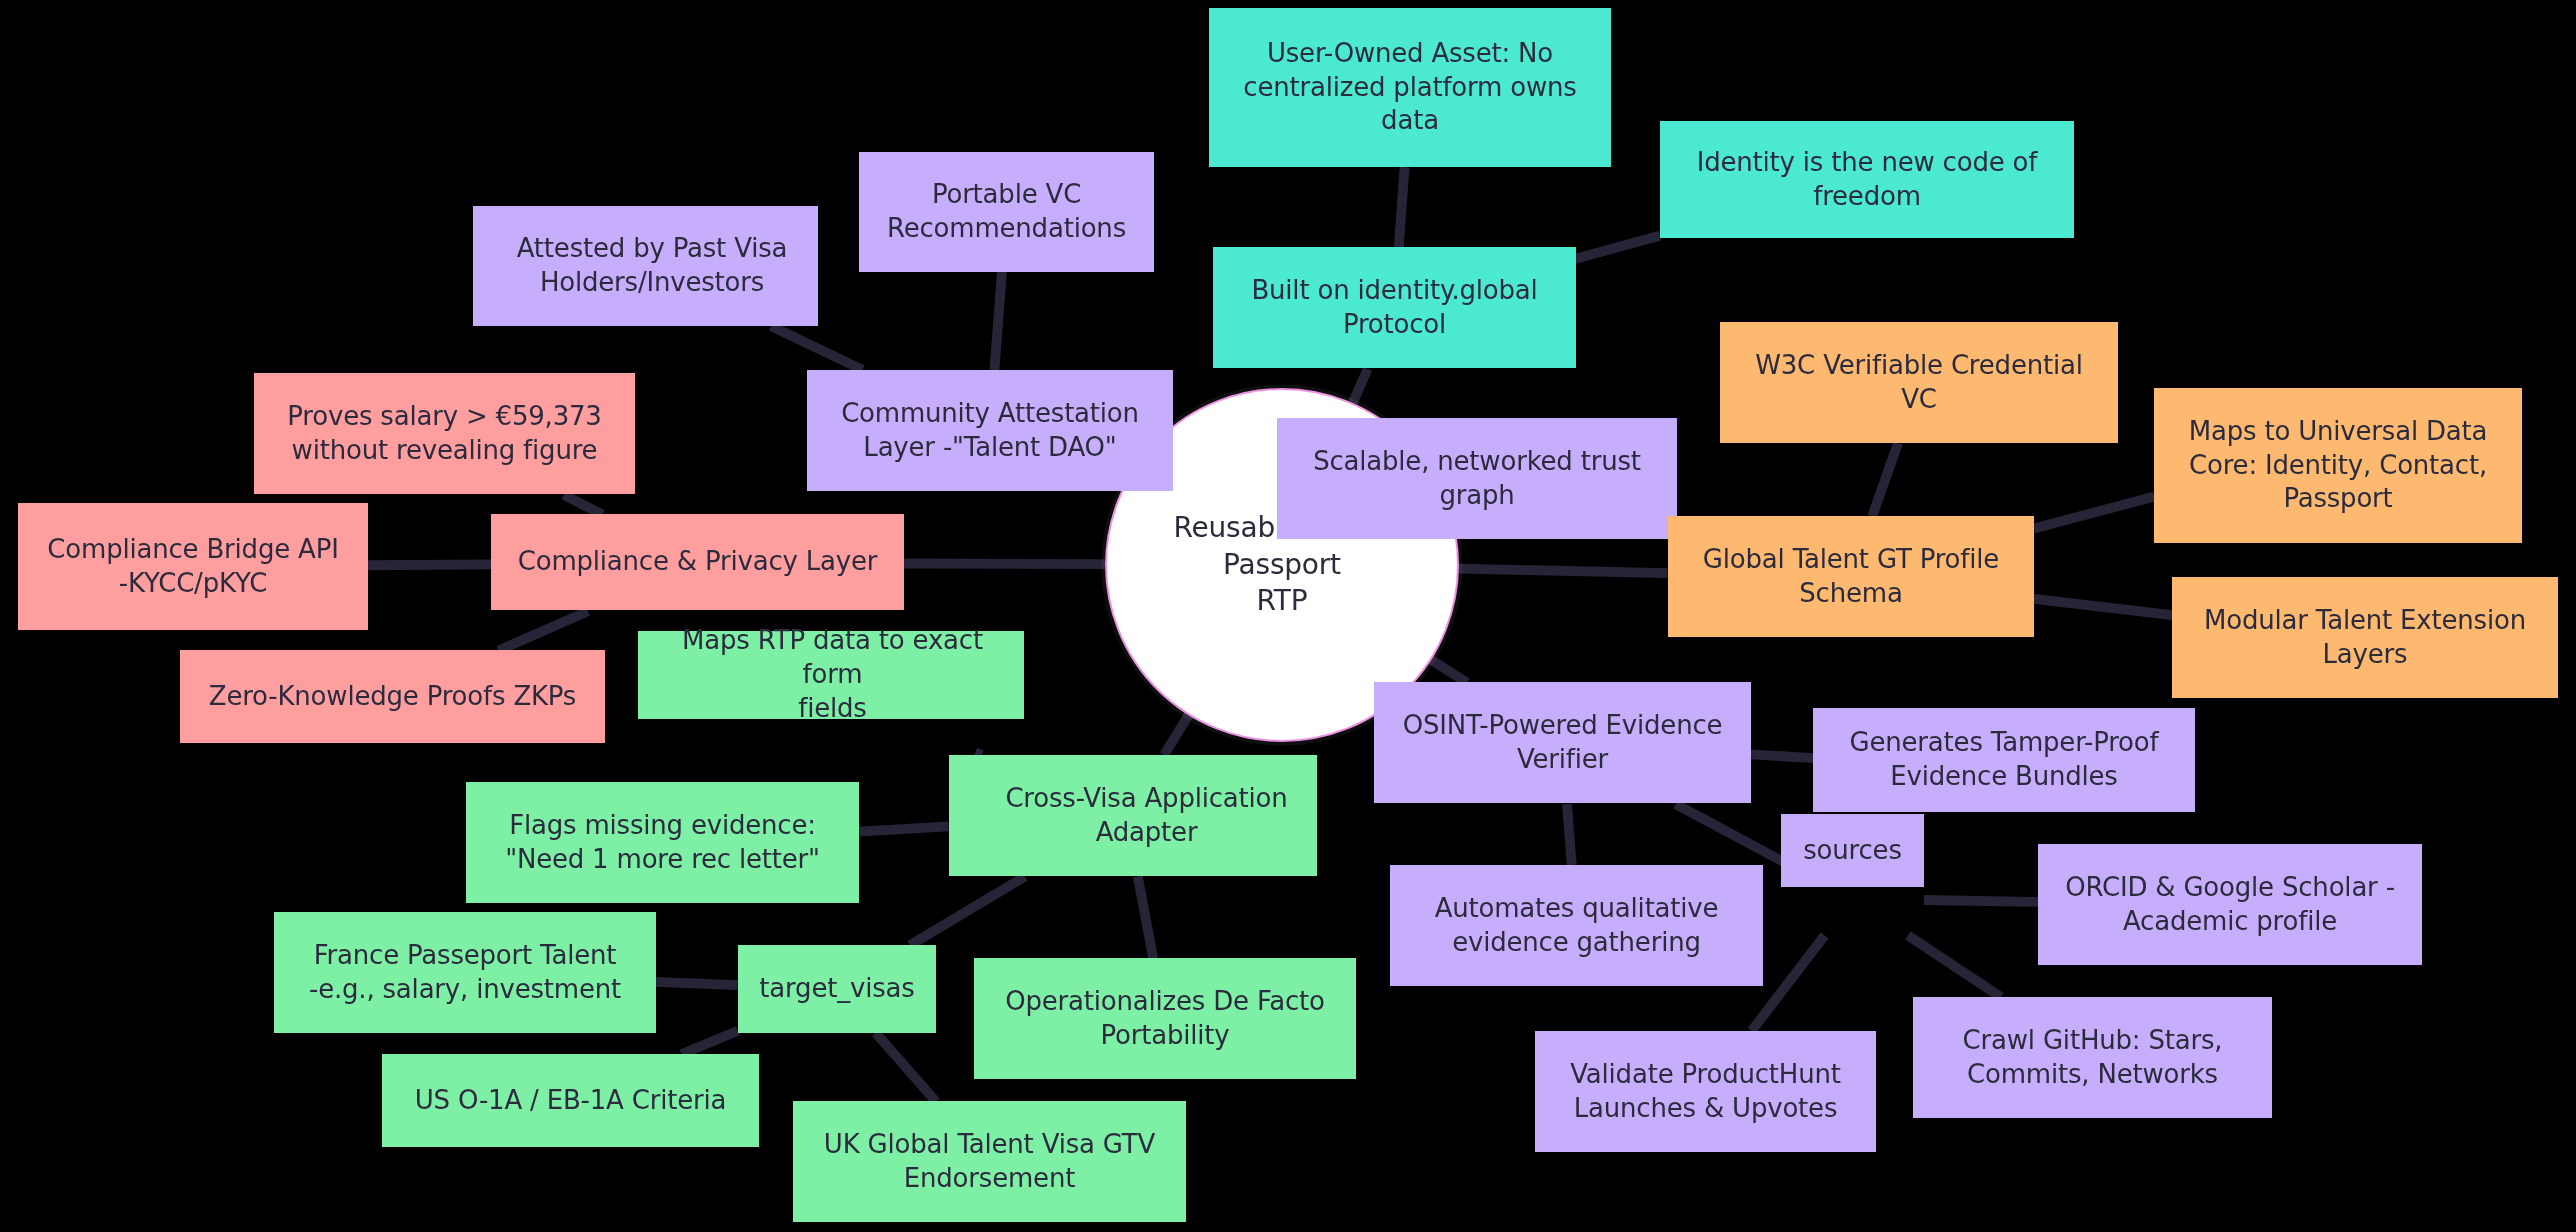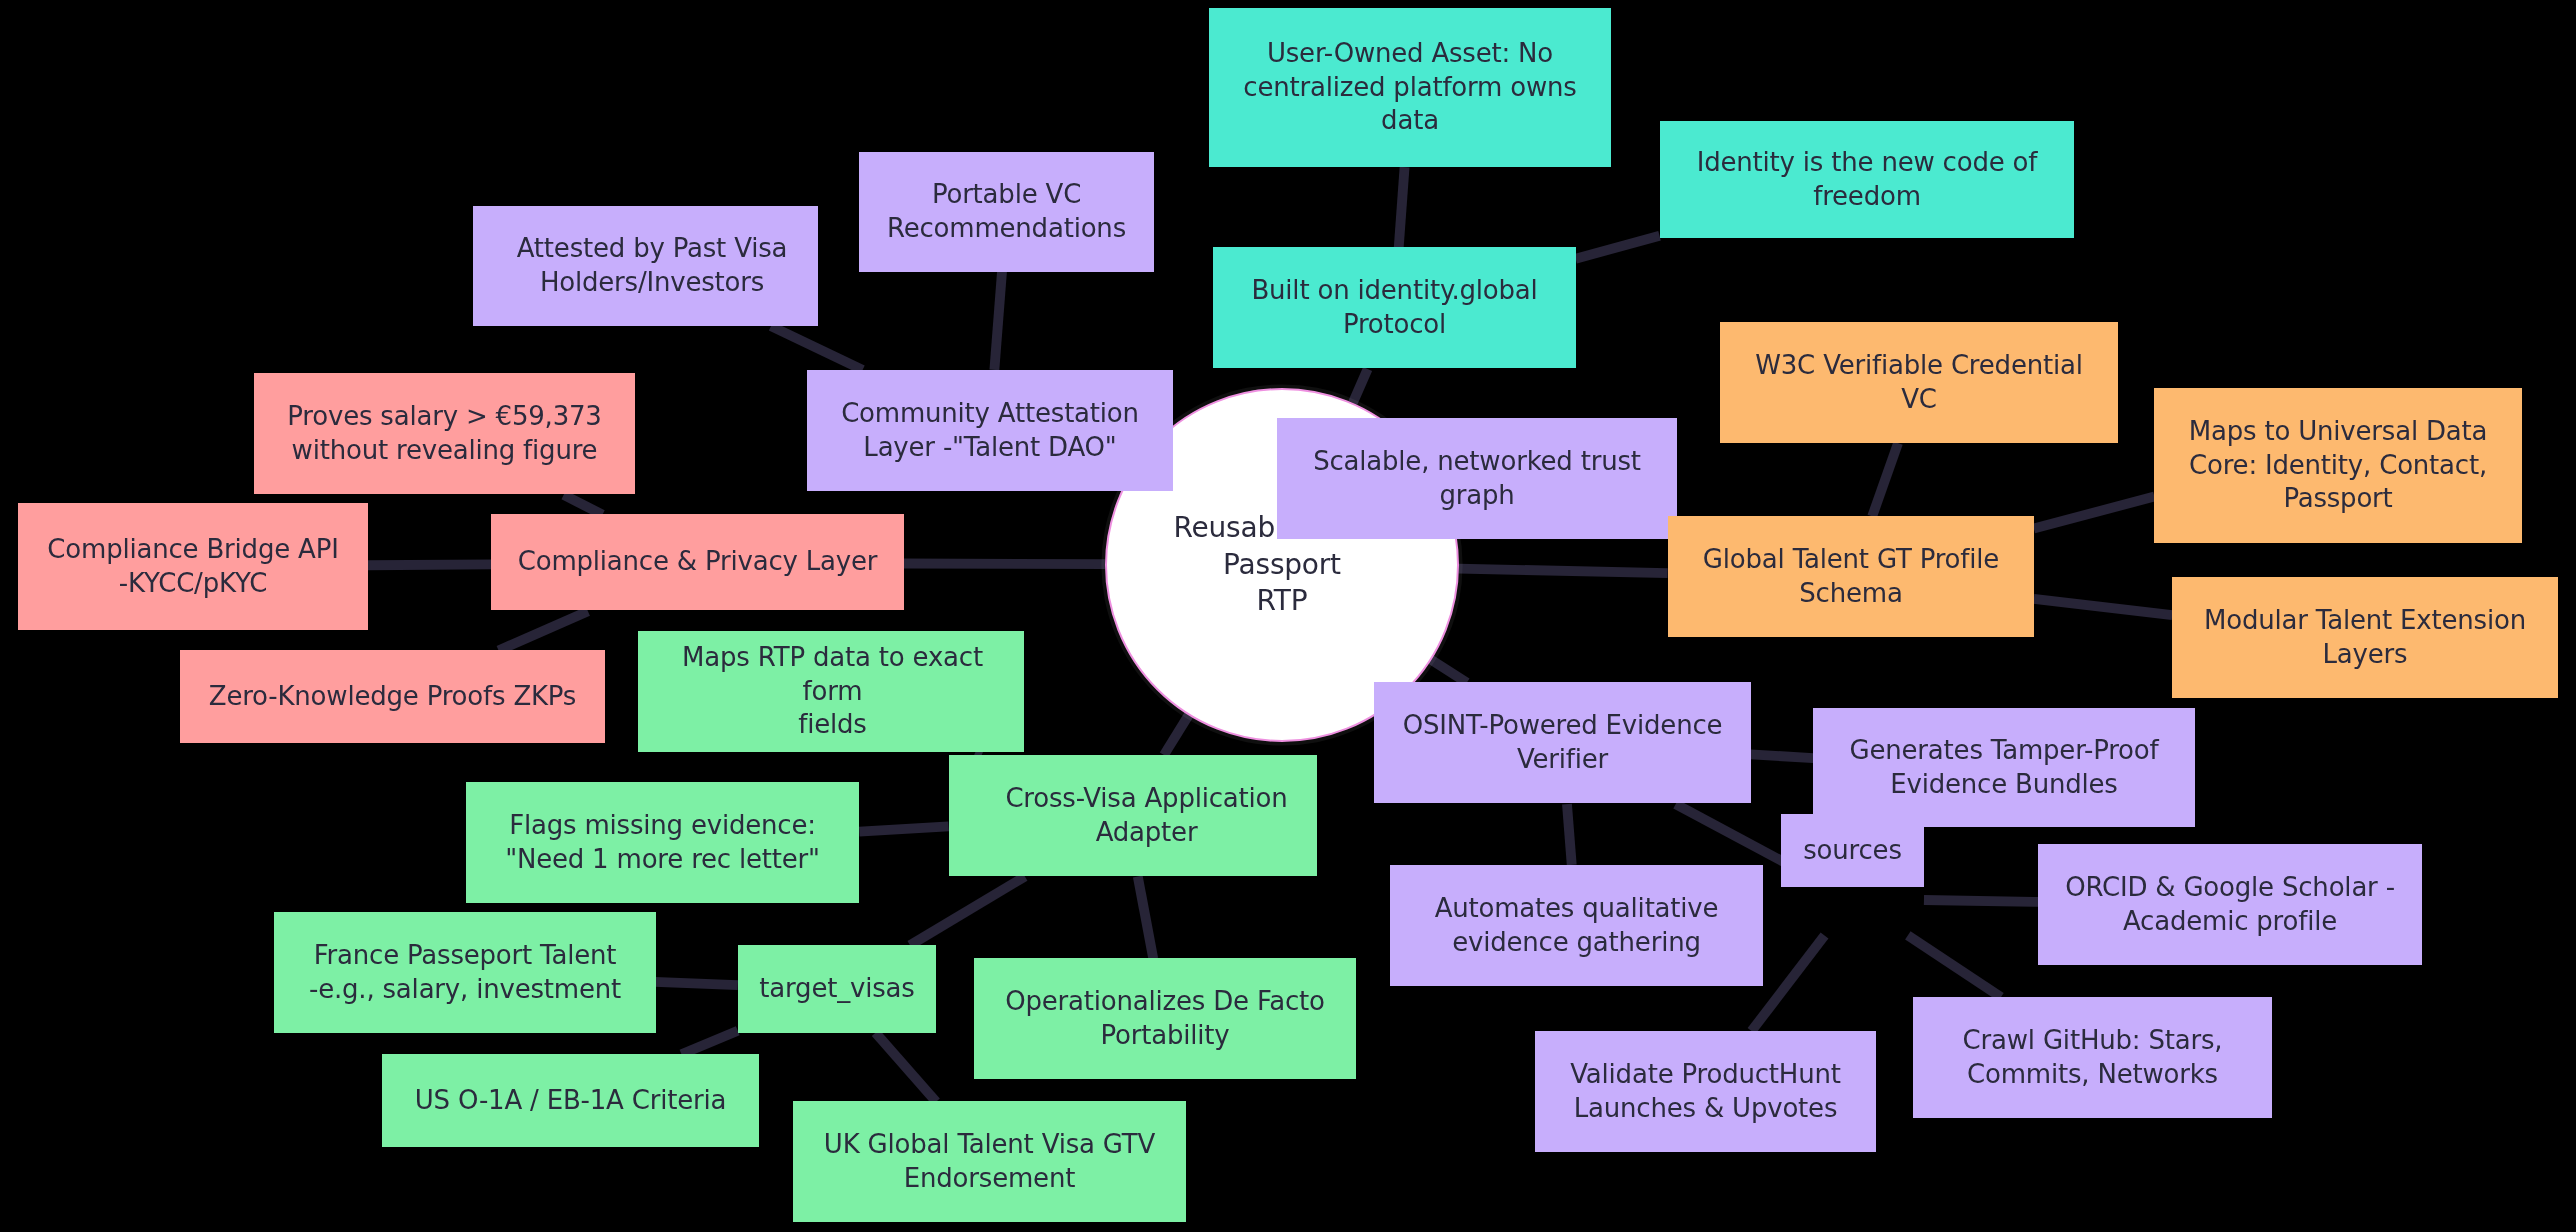--- a/index.html
+++ b/index.html
@@ -114,37 +114,37 @@
       <div class="node pink" style="left: 180px; top: 650px; width: 425px; height: 93px;">Zero-Knowledge Proofs ZKPs</div>
       <div class="node orange" style="left: 1720px; top: 322px; width: 398px; height: 121px;">W3C Verifiable Credential
 VC</div>
       <div class="node orange" style="left: 2154px; top: 370px; width: 368px; height: 155px; margin-top: 18px;">Maps to Universal Data
 Core: Identity, Contact,
 Passport</div>
       <div class="node orange" style="left: 1668px; top: 516px; width: 366px; height: 121px;">Global Talent GT Profile
 Schema</div>
       <div class="node orange" style="left: 2172px; top: 577px; width: 386px; height: 121px;">Modular Talent Extension
 Layers</div>
-      <div class="node green" style="left: 638px; top: 631px; width: 386px; height: 121px; padding-left: 19px;">Maps RTP data to exact form
+      <div class="node green" style="left: 638px; top: 631px; width: 386px; height: 88px; padding-left: 19px;">Maps RTP data to exact form
 fields</div>
       <div class="node green" style="left: 949px; top: 755px; width: 368px; height: 121px; padding-left: 43px;">Cross-Visa Application
 Adapter</div>
       <div class="node green" style="left: 466px; top: 782px; width: 393px; height: 121px;">Flags missing evidence:
 "Need 1 more rec letter"</div>
       <div class="node green" style="left: 234px; top: 912px; width: 382px; height: 121px; margin-left: 40px;">France Passeport Talent
 -e.g., salary, investment</div>
       <div class="node green" style="left: 738px; top: 945px; width: 198px; height: 88px;">target_visas</div>
       <div class="node green" style="left: 974px; top: 958px; width: 382px; height: 121px;">Operationalizes De Facto
 Portability</div>
       <div class="node green" style="left: 382px; top: 1054px; width: 377px; height: 93px;">US O-1A / EB-1A Criteria</div>
       <div class="node green" style="left: 793px; top: 1101px; width: 393px; height: 121px;">UK Global Talent Visa GTV
 Endorsement</div>
       <div class="node violet" style="left: 1374px; top: 682px; width: 377px; height: 121px;">OSINT-Powered Evidence
 Verifier</div>
-      <div class="node violet" style="left: 1813px; top: 708px; width: 382px; height: 119px;">Generates Tamper-Proof
+      <div class="node violet" style="left: 1813px; top: 708px; width: 382px; height: 104px;">Generates Tamper-Proof
 Evidence Bundles</div>
       <div class="node violet" style="left: 1390px; top: 865px; width: 373px; height: 121px;">Automates qualitative
 evidence gathering</div>
       <div class="node violet" style="left: 1781px; top: 814px; width: 143px; height: 73px;">sources</div>
       <div class="node violet" style="left: 2038px; top: 844px; width: 384px; height: 121px;">ORCID &amp; Google Scholar -
 Academic profile</div>
       <div class="node violet" style="left: 1535px; top: 1031px; width: 341px; height: 121px;">Validate ProductHunt
 Launches &amp; Upvotes</div>
       <div class="node violet" style="left: 1913px; top: 997px; width: 359px; height: 121px;">Crawl GitHub: Stars,
 Commits, Networks</div>

